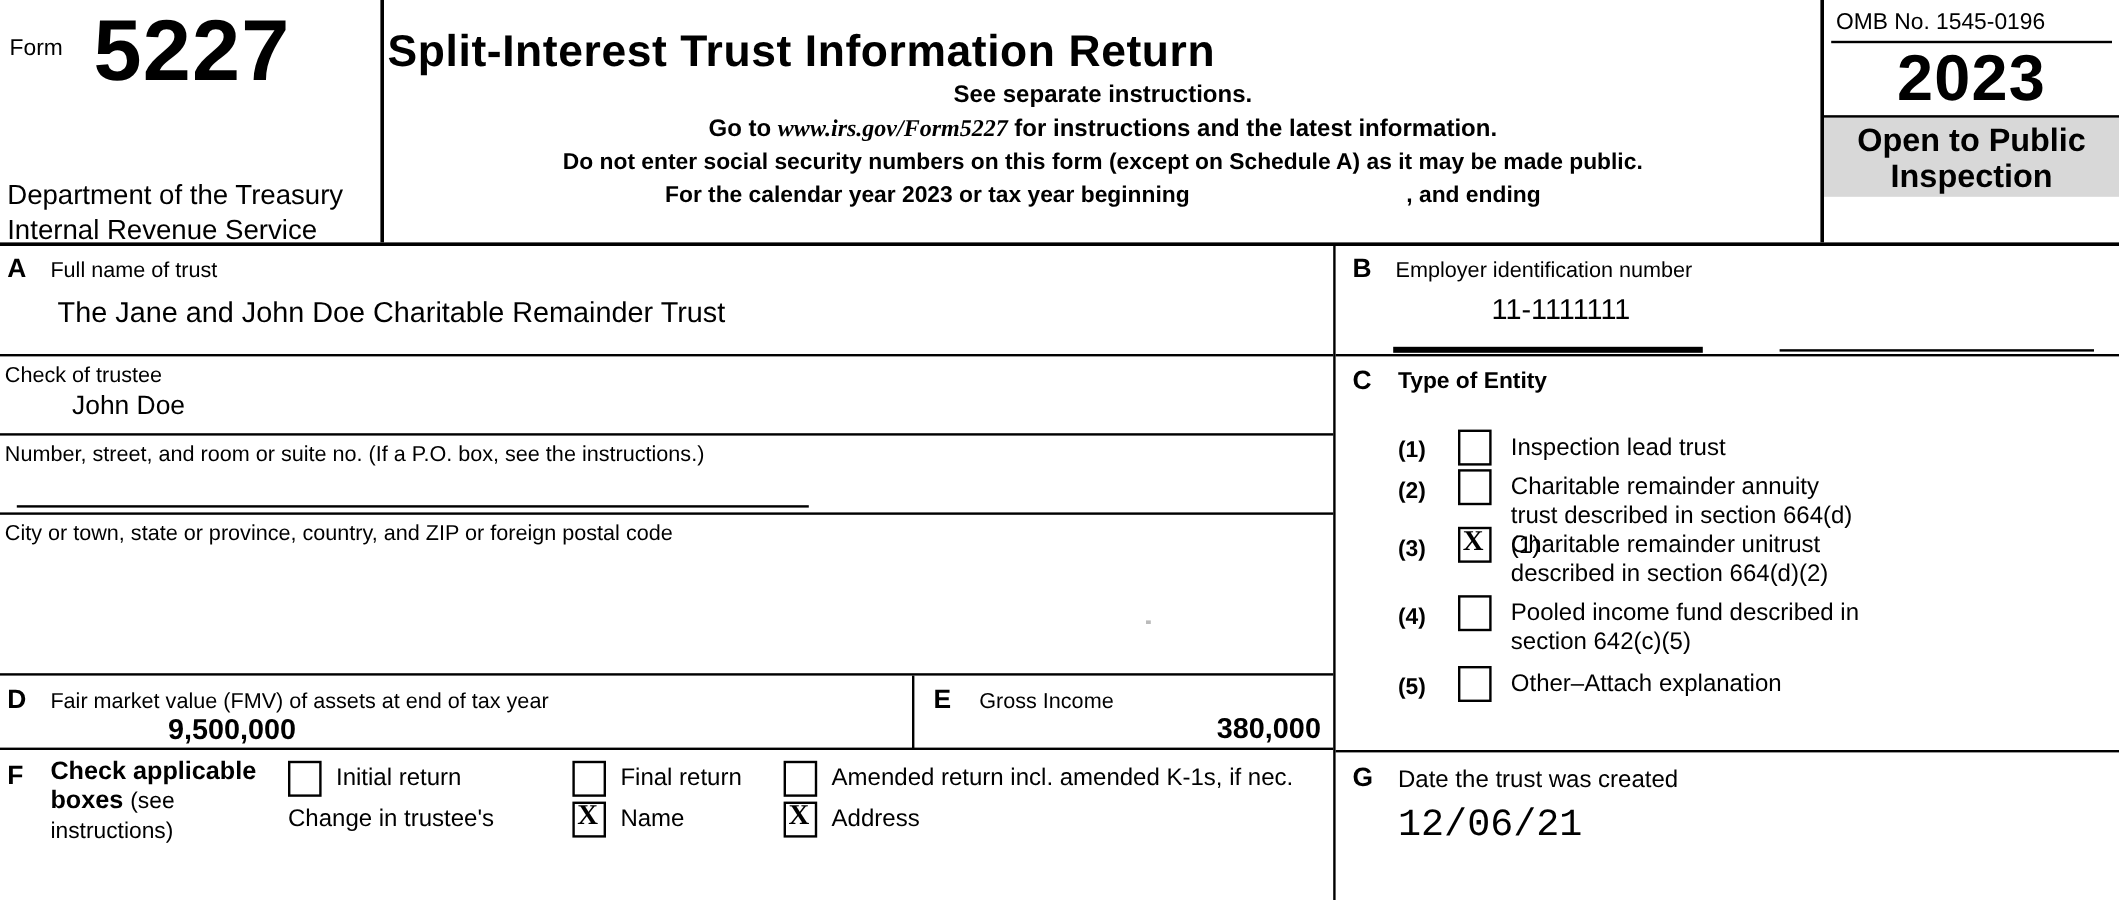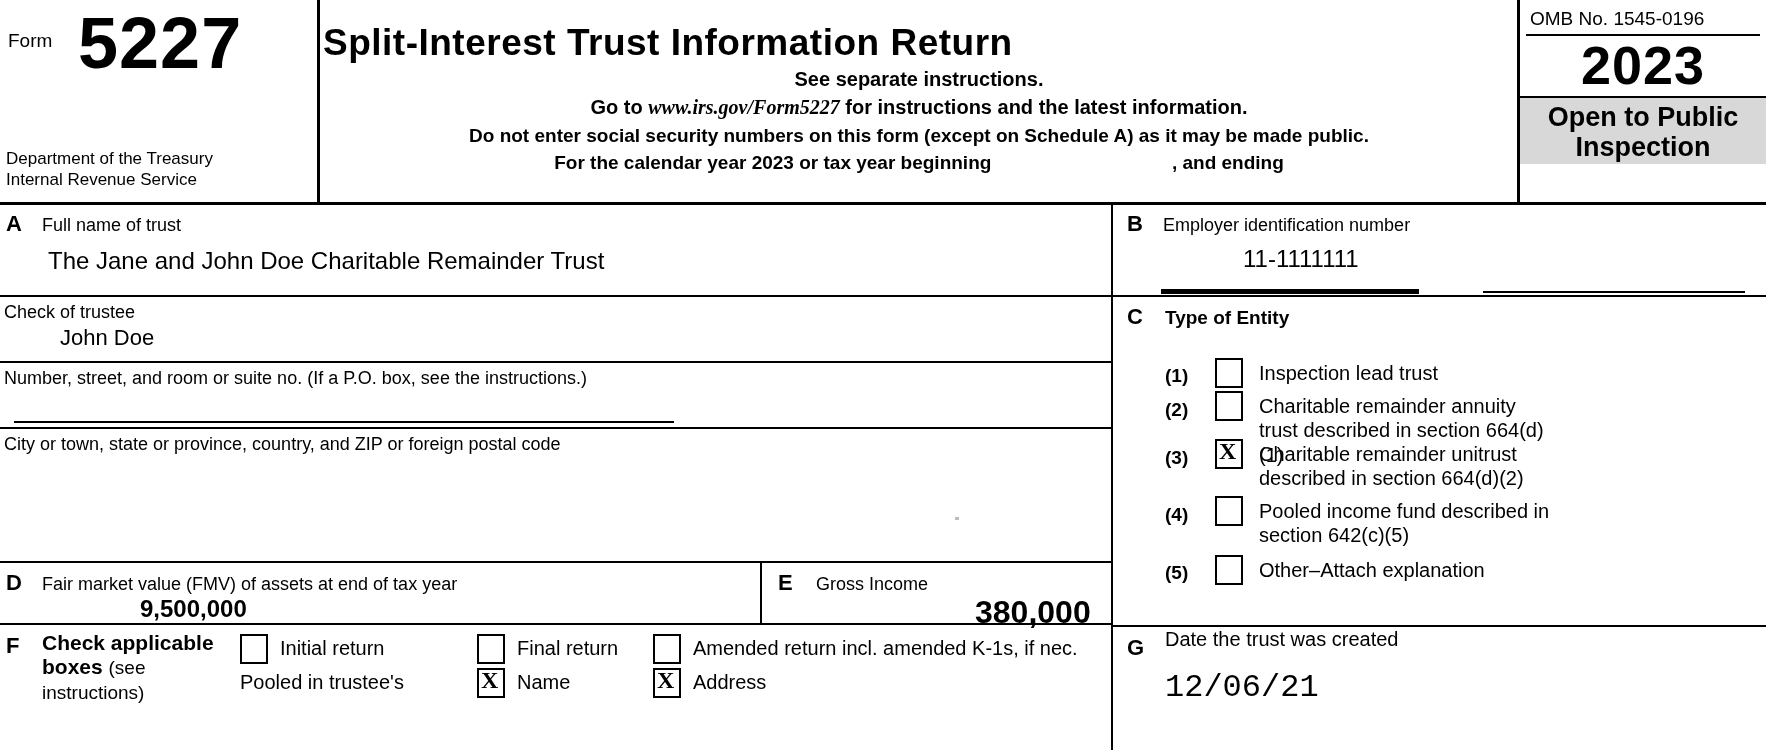--- a/index.html
+++ b/index.html
@@ -42,21 +42,21 @@
   .form-number {
     position: absolute;
     left: 78px; top: 2px;
     font-size: 72px;
     font-weight: bold;
     letter-spacing: 1px;
   }
   .dept {
     position: absolute;
     left: 6px; top: 148px;
-    font-size: 17px;
+    font-size: 23px;
     line-height: 1.25;
   }
 
   .center {
     position: absolute;
     left: 323px; top: 0;
     width: 1192px;
     height: 202px;
     box-sizing: border-box;
   }
@@ -219,21 +219,21 @@
     box-sizing: border-box;
   }
   .rowDE .letterD { position: absolute; left: 6px; top: 7px; }
   .rowDE .lblD { position: absolute; left: 42px; top: 11px; }
   .rowDE .valD { position: absolute; left: 140px; top: 32px; font-size: 24px; font-weight: bold; }
   .rowDE .divider {
     position: absolute; left: 760px; top: 0; width: 2px; height: 62px; background: #000;
   }
   .rowDE .letterE { position: absolute; left: 778px; top: 7px; }
   .rowDE .lblE { position: absolute; left: 816px; top: 11px; }
-  .rowDE .valE { position: absolute; left: 975px; top: 31px; font-size: 32px; font-weight: bold; }
+  .rowDE .valE { position: absolute; left: 1014px; top: 31px; font-size: 24px; font-weight: bold; }
 
   
   .rowF {
     position: relative;
     height: 125px;
     box-sizing: border-box;
   }
   .rowF .letterF { position: absolute; left: 6px; top: 8px; }
   .rowF .chk-lbl {
     position: absolute; left: 42px; top: 6px;
@@ -300,21 +300,21 @@
     line-height: 1.22;
     width: 300px;
   }
 
   .rowG {
     position: relative;
     height: 123px;
     box-sizing: border-box;
   }
   .rowG .letter { position: absolute; left: 14px; top: 8px; }
-  .rowG .lbl { position: absolute; left: 52px; top: 1px; font-size: 20px; }
+  .rowG .lbl { position: absolute; left: 52px; top: 12px; font-size: 20px; }
   .rowG .val { position: absolute; left: 52px; top: 42px; font-size: 32px; font-family: "Liberation Mono", monospace; }
 </style>
 </head>
 <body>
 
 <div class="page">
 
   <div class="top">
 
     <div class="form-id">
@@ -398,21 +398,21 @@
 
         <span class="cb" style="left:240px; top:9px;"></span>
         <span class="opt" style="left:280px; top:12px;">Initial return</span>
 
         <span class="cb" style="left:477px; top:9px;"></span>
         <span class="opt" style="left:517px; top:12px;">Final return</span>
 
         <span class="cb" style="left:653px; top:9px;"></span>
         <span class="opt" style="left:693px; top:12px;">Amended return incl. amended K-1s, if nec.</span>
 
-        <span class="opt" style="left:240px; top:46px;">Pooled in trustee's</span>
+        <span class="opt" style="left:240px; top:46px;">Change in trustee's</span>
 
         <span class="cb checked" style="left:477px; top:43px;"></span>
         <span class="opt" style="left:517px; top:46px;">Name</span>
 
         <span class="cb checked" style="left:653px; top:43px;"></span>
         <span class="opt" style="left:693px; top:46px;">Address</span>
       </div>
 
     </div>
 

